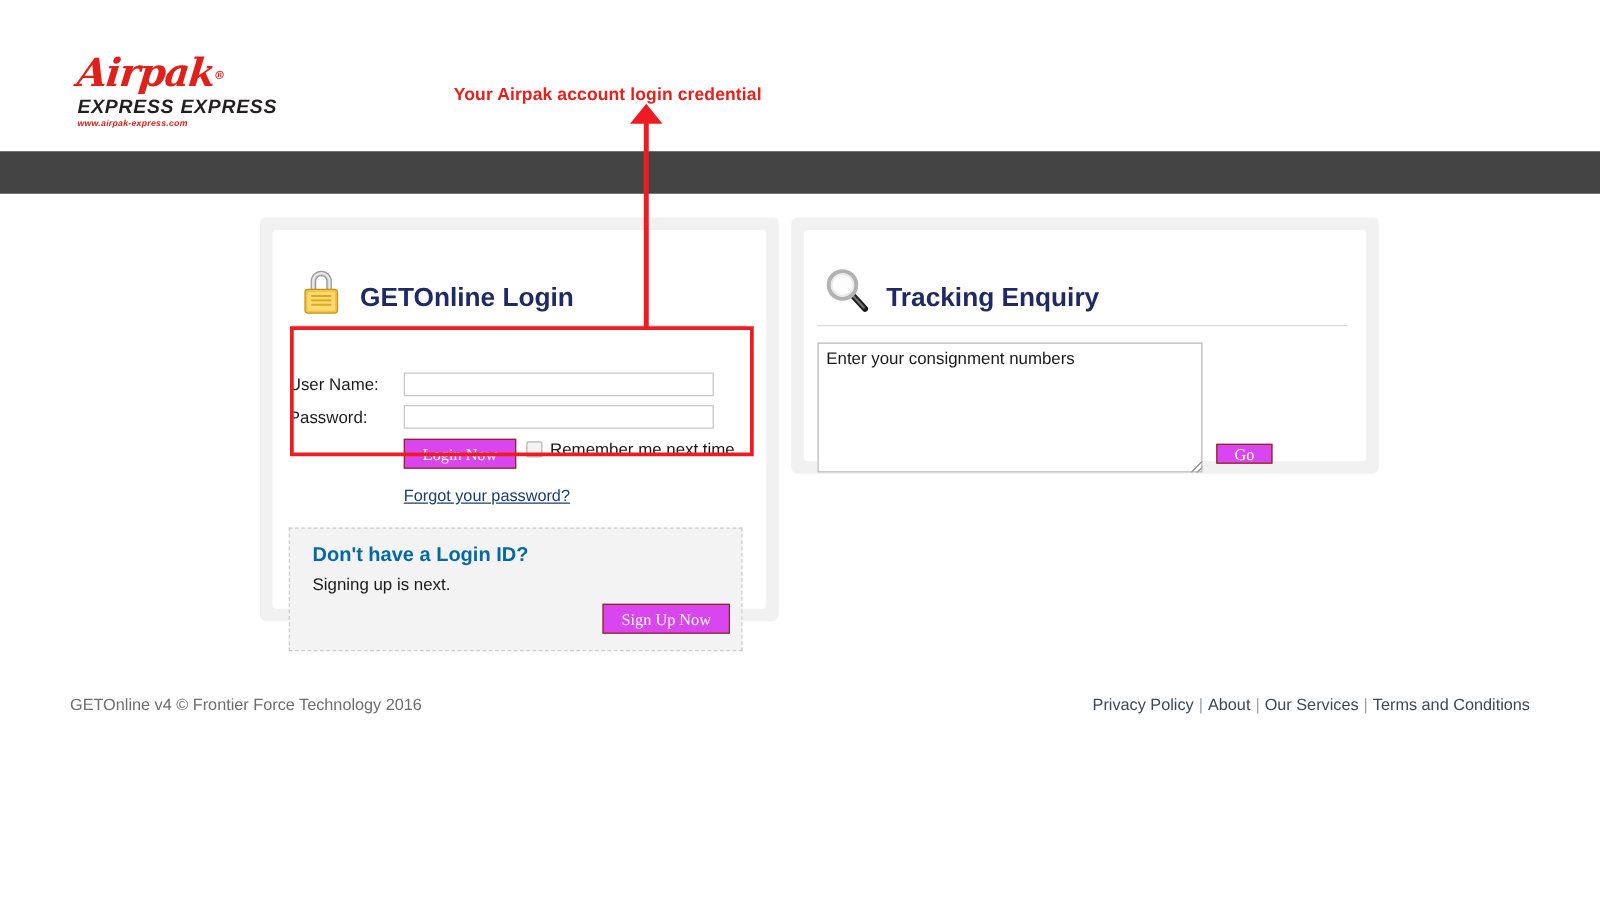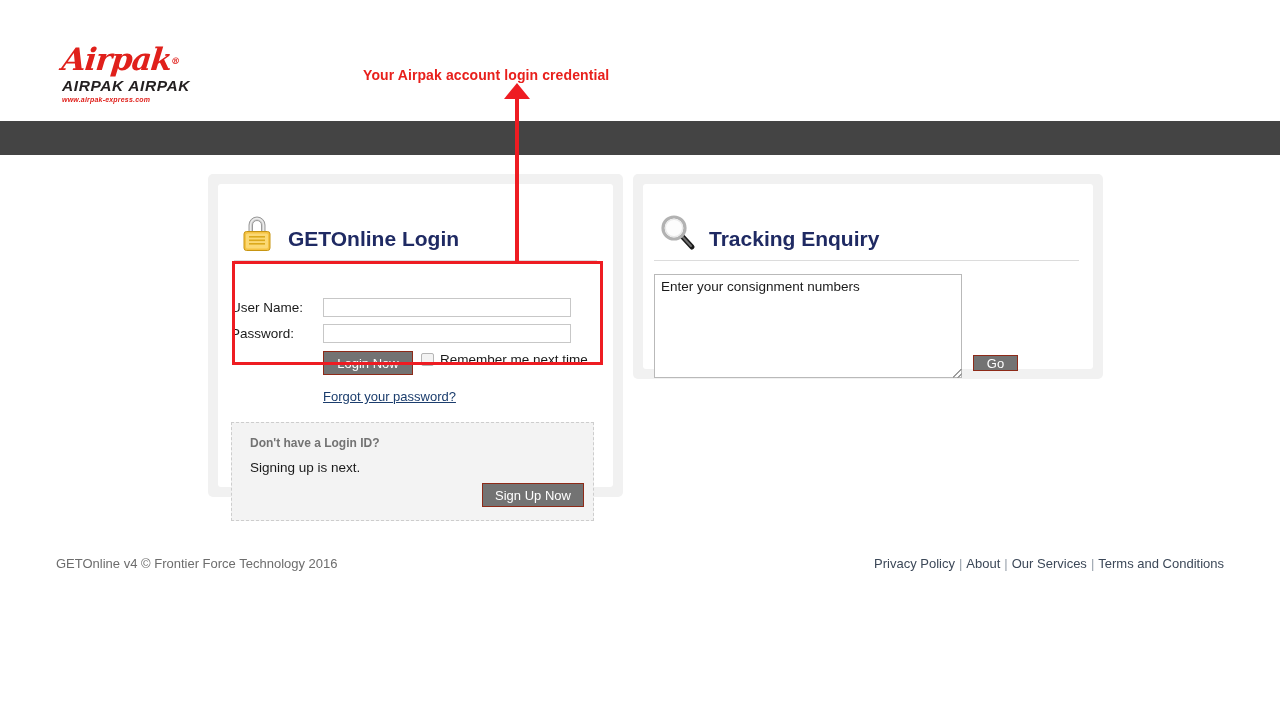--- a/index.html
+++ b/index.html
@@ -125,23 +125,23 @@
     background: #fff;
     font-family: "Liberation Sans", sans-serif;
     font-size: 12px;
     padding: 1px 3px;
     outline: none;
   }
   #row-user { left: 13px; top: 114px; }
   #row-pass { left: 13px; top: 140px; }
 
   .btn {
-    font-family: Liberation Sans, sans-serif;
+    font-family: Liberation Serif, serif;
     color: #ffffff;
-    background: #737373;
+    background: #d946ef;
     border: 1px solid #8e2a18;
     cursor: pointer;
     text-align: center;
     line-height: 1;
   }
   #login-btn {
     position: absolute; left: 105px; top: 167px;
     width: 90px; height: 24px;
     font-size: 13px;
   }
@@ -172,21 +172,21 @@
   
   #signup-box {
     position: absolute; left: 13px; top: 238px;
     width: 363px; height: 99px;
     background: #f3f3f3;
     border: 1px dashed #cdcdcd;
   }
   #signup-head {
     position: absolute; left: 18px; top: 13px;
     font-family: "Liberation Sans", sans-serif;
-    font-weight: bold; font-size: 12px; color: #737373;
+    font-weight: bold; font-size: 16px; color: #0369a1;
     white-space: nowrap;
     text-align: right;
   }
   #signup-sub {
     position: absolute; left: 18px; top: 37px;
     font-family: "Liberation Sans", sans-serif;
     font-size: 13.5px; color: #1a1a1a;
     white-space: nowrap;
   }
   #signup-btn {
@@ -241,21 +241,21 @@
 </head>
 <body>
 
 <div id="page">
 
   <div class="header">
     <div class="logo-wrap">
       <div>
         <span class="logo-script">Airpak</span><span class="logo-script logo-reg">®</span>
       </div>
-      <div class="logo-name">AIRPAK AIRPAK</div>
+      <div class="logo-name">EXPRESS EXPRESS</div>
       <div class="logo-url">www.airpak-express.com</div>
     </div>
 
     <div class="annot-text">Your Airpak account login credential</div>
   </div>
 
   <div class="navbar"></div>
 
   <div class="content">
 

